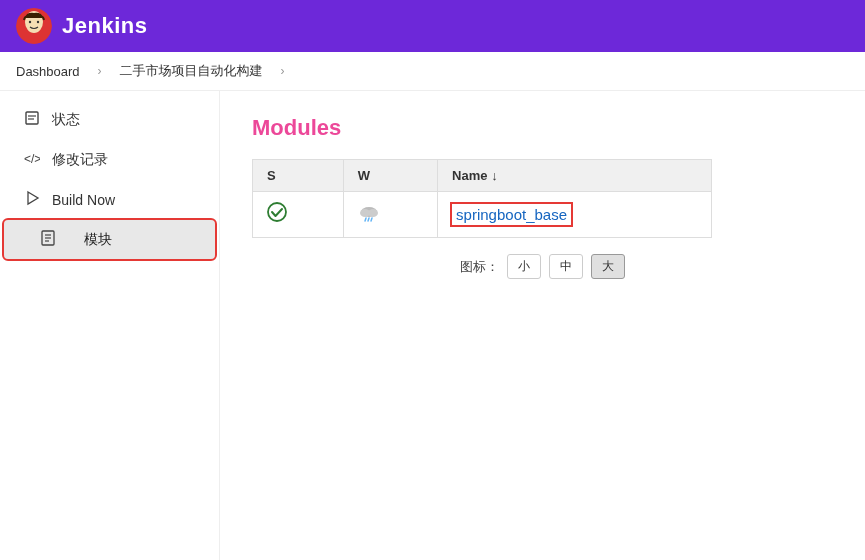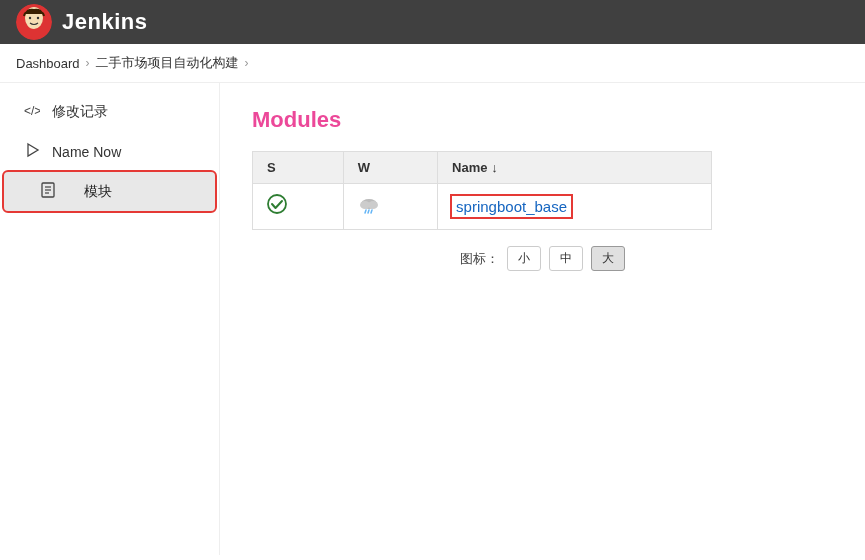--- a/index.html
+++ b/index.html
@@ -1,42 +1,42 @@
 <!DOCTYPE html>
 <html><head>
   <meta charset="utf-8">
   <style>
     * { box-sizing: border-box; margin: 0; padding: 0; }
     body { font-family: 'Segoe UI', Arial, sans-serif; background: #fff; width: 865px; height: 560px; overflow: hidden; }
 
     
     .header {
-      background: #404040;
-      height: 44px;
+      background: #6d28d9;
+      height: 52px;
       display: flex;
       align-items: center;
       padding: 0 16px;
       gap: 10px;
     }
     .header-title {
       color: #fff;
       font-size: 22px;
       font-weight: bold;
       letter-spacing: 0.5px;
     }
 
     
     .breadcrumb {
       background: #fff;
       padding: 10px 16px;
       font-size: 13px;
       color: #333;
       display: flex;
       align-items: center;
-      gap: 6px;
+      gap: 18px;
       border-bottom: 1px solid #eee;
     }
     .breadcrumb a {
       color: #333;
       text-decoration: none;
     }
     .breadcrumb-sep {
       color: #999;
       font-size: 12px;
     }
@@ -196,38 +196,48 @@
   <a href="#">Dashboard</a>
   <span class="breadcrumb-sep">›</span>
   <a href="#">二手市场项目自动化构建</a>
   <span class="breadcrumb-sep">›</span>
 </div>
 
 <div class="main-layout">
 
   <nav class="sidebar">
 
+    <div class="sidebar-item">
+      <span class="icon">
+        <svg width="16" height="16" viewBox="0 0 16 16" fill="none" xmlns="http://www.w3.org/2000/svg">
+          <rect x="2" y="2" width="12" height="12" rx="1" stroke="#444" stroke-width="1.4" fill="none"></rect>
+          <line x1="4" y1="6" x2="12" y2="6" stroke="#444" stroke-width="1.2"></line>
+          <line x1="4" y1="9" x2="10" y2="9" stroke="#444" stroke-width="1.2"></line>
+        </svg>
+      </span>
+      <span class="item-label">状态</span>
+    </div>
 
     <div class="sidebar-item">
       <span class="icon">
         <svg width="16" height="16" viewBox="0 0 16 16" fill="none">
           <text x="0" y="13" font-size="12" fill="#444">&lt;/&gt;</text>
         </svg>
       </span>
       <span class="item-label">修改记录</span>
     </div>
 
 
     <div class="sidebar-item">
       <span class="icon">
         <svg width="16" height="16" viewBox="0 0 16 16" fill="none">
           <polygon points="4,2 14,8 4,14" stroke="#444" stroke-width="1.3" fill="none"></polygon>
         </svg>
       </span>
-      <span class="item-label">Name Now</span>
+      <span class="item-label">Build Now</span>
     </div>
 
 
 
     <div class="sidebar-item active sidebar-item-highlight">
       <span class="icon">
         <svg width="16" height="16" viewBox="0 0 16 16" fill="none">
           <rect x="2" y="1" width="12" height="14" rx="1" stroke="#444" stroke-width="1.3" fill="none"></rect>
           <line x1="5" y1="5" x2="11" y2="5" stroke="#444" stroke-width="1.2"></line>
           <line x1="5" y1="8" x2="11" y2="8" stroke="#444" stroke-width="1.2"></line>

